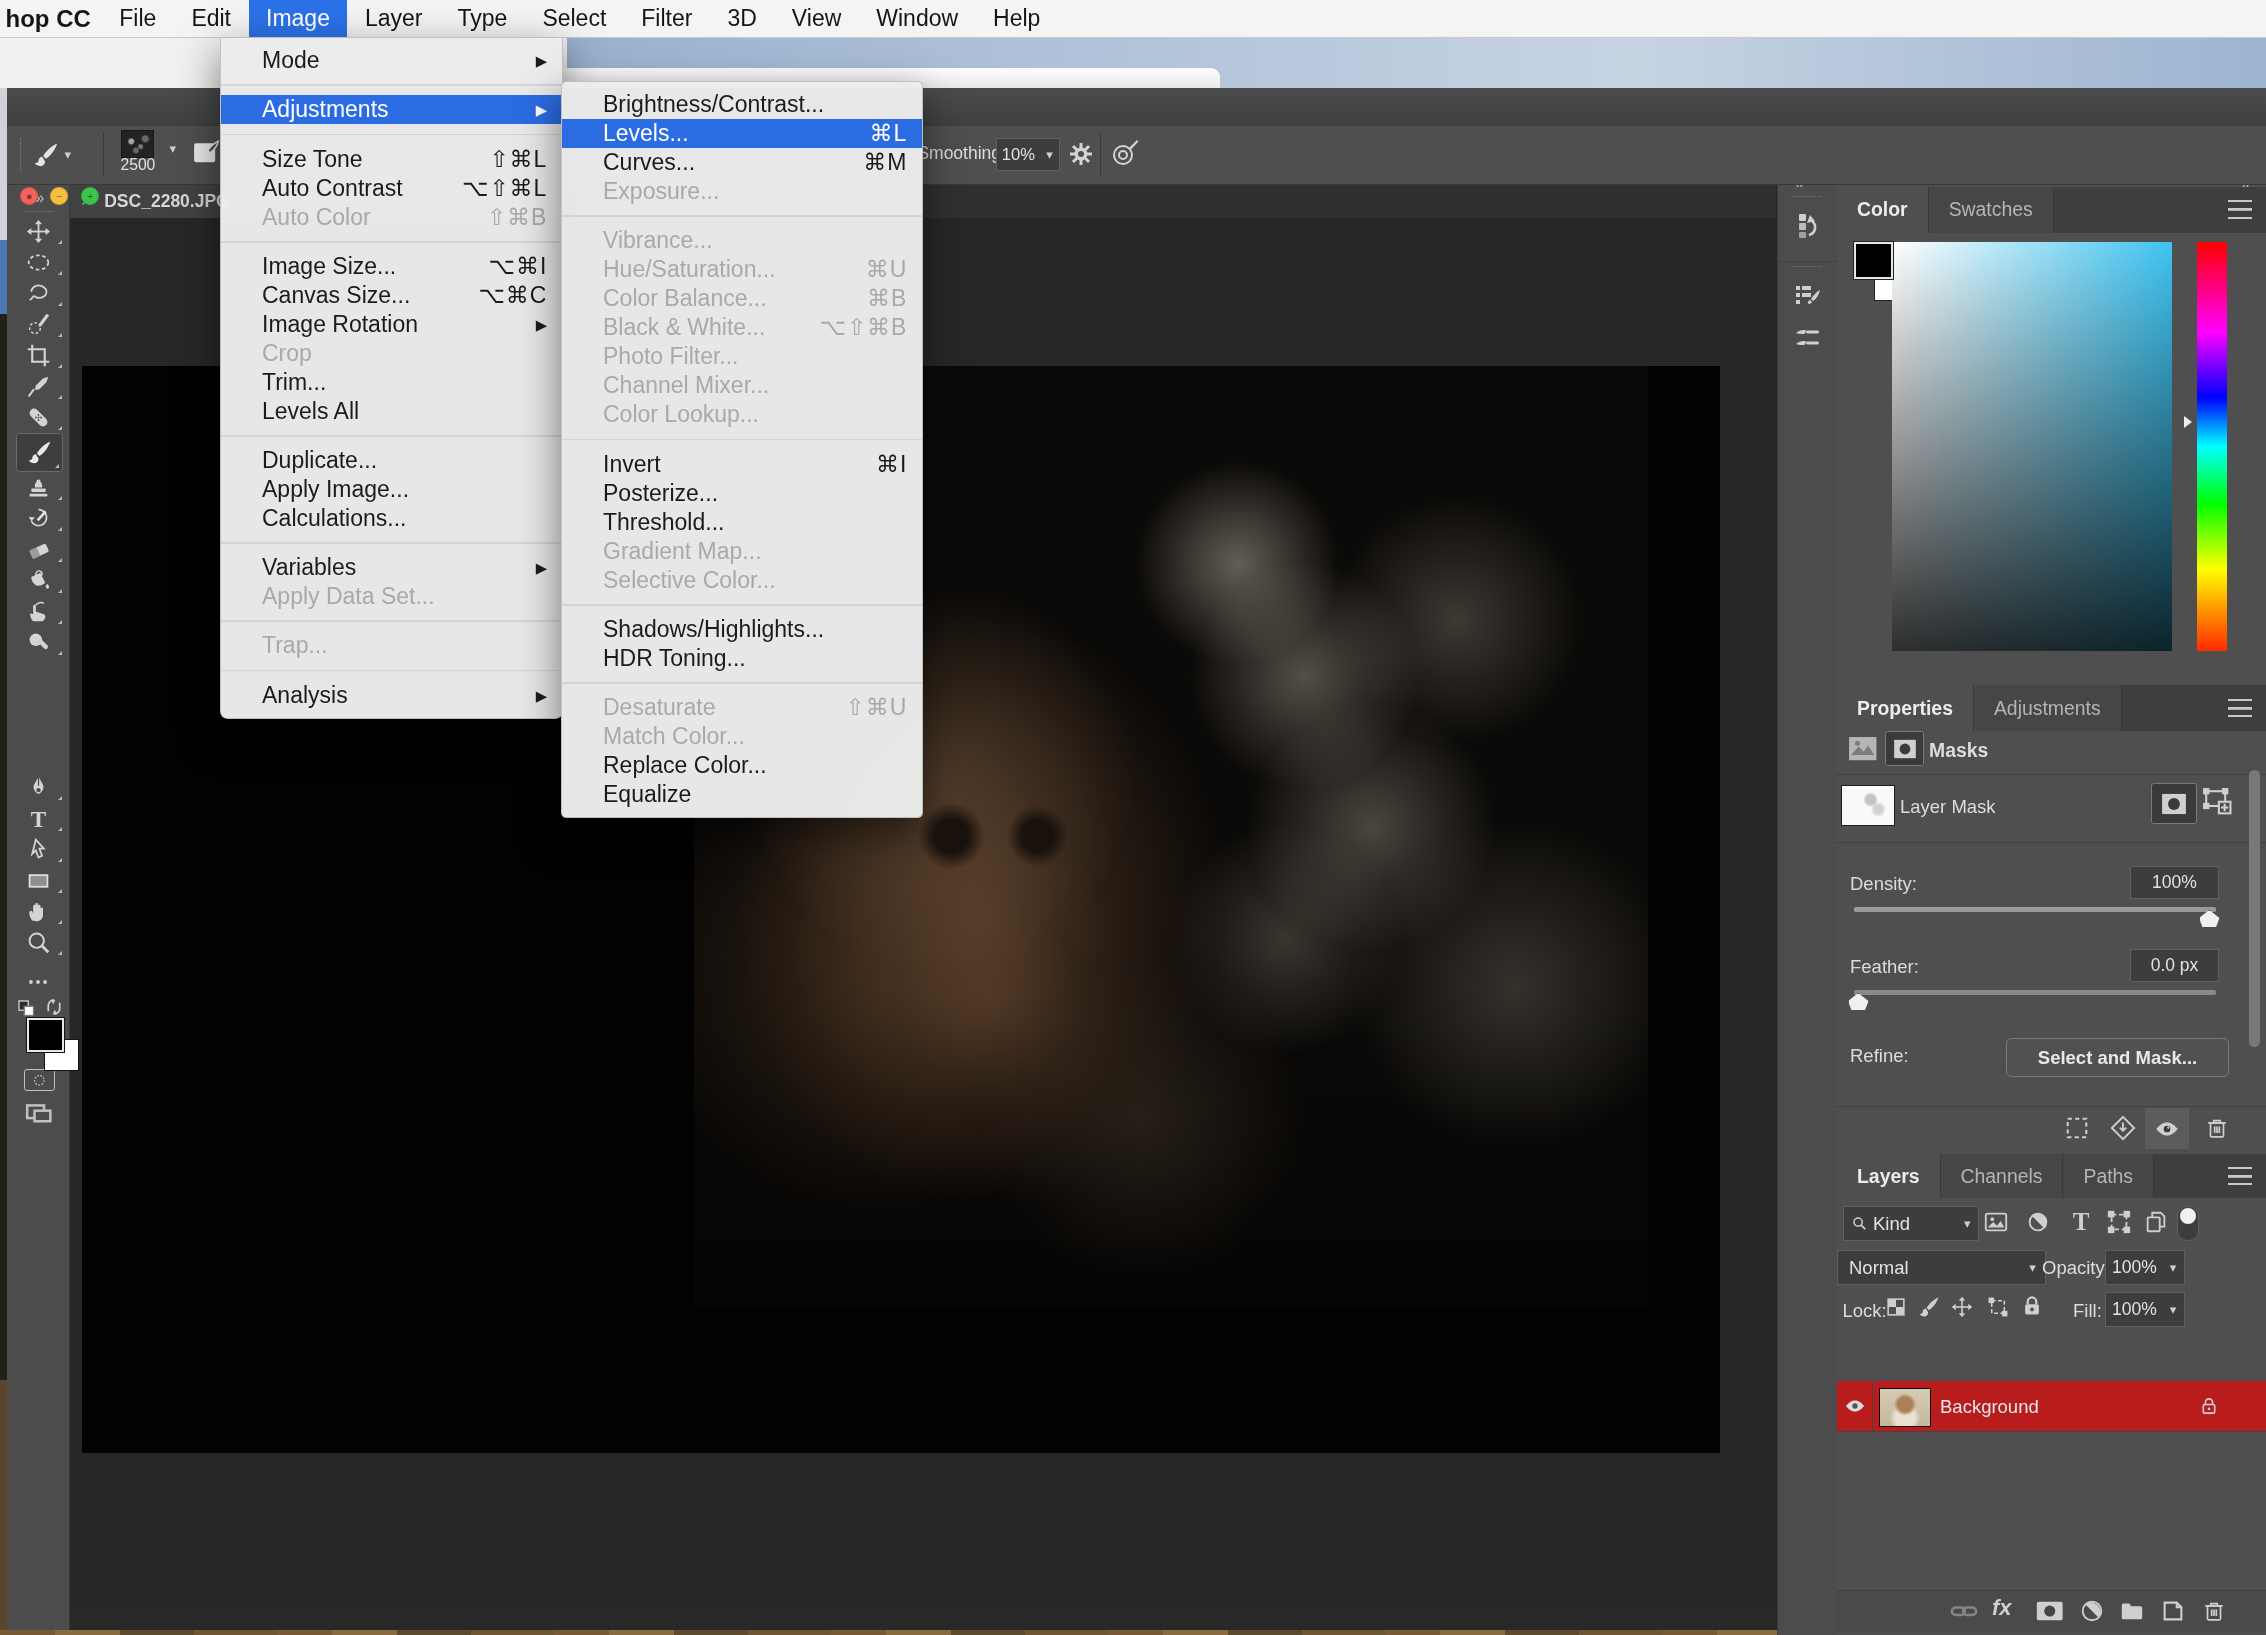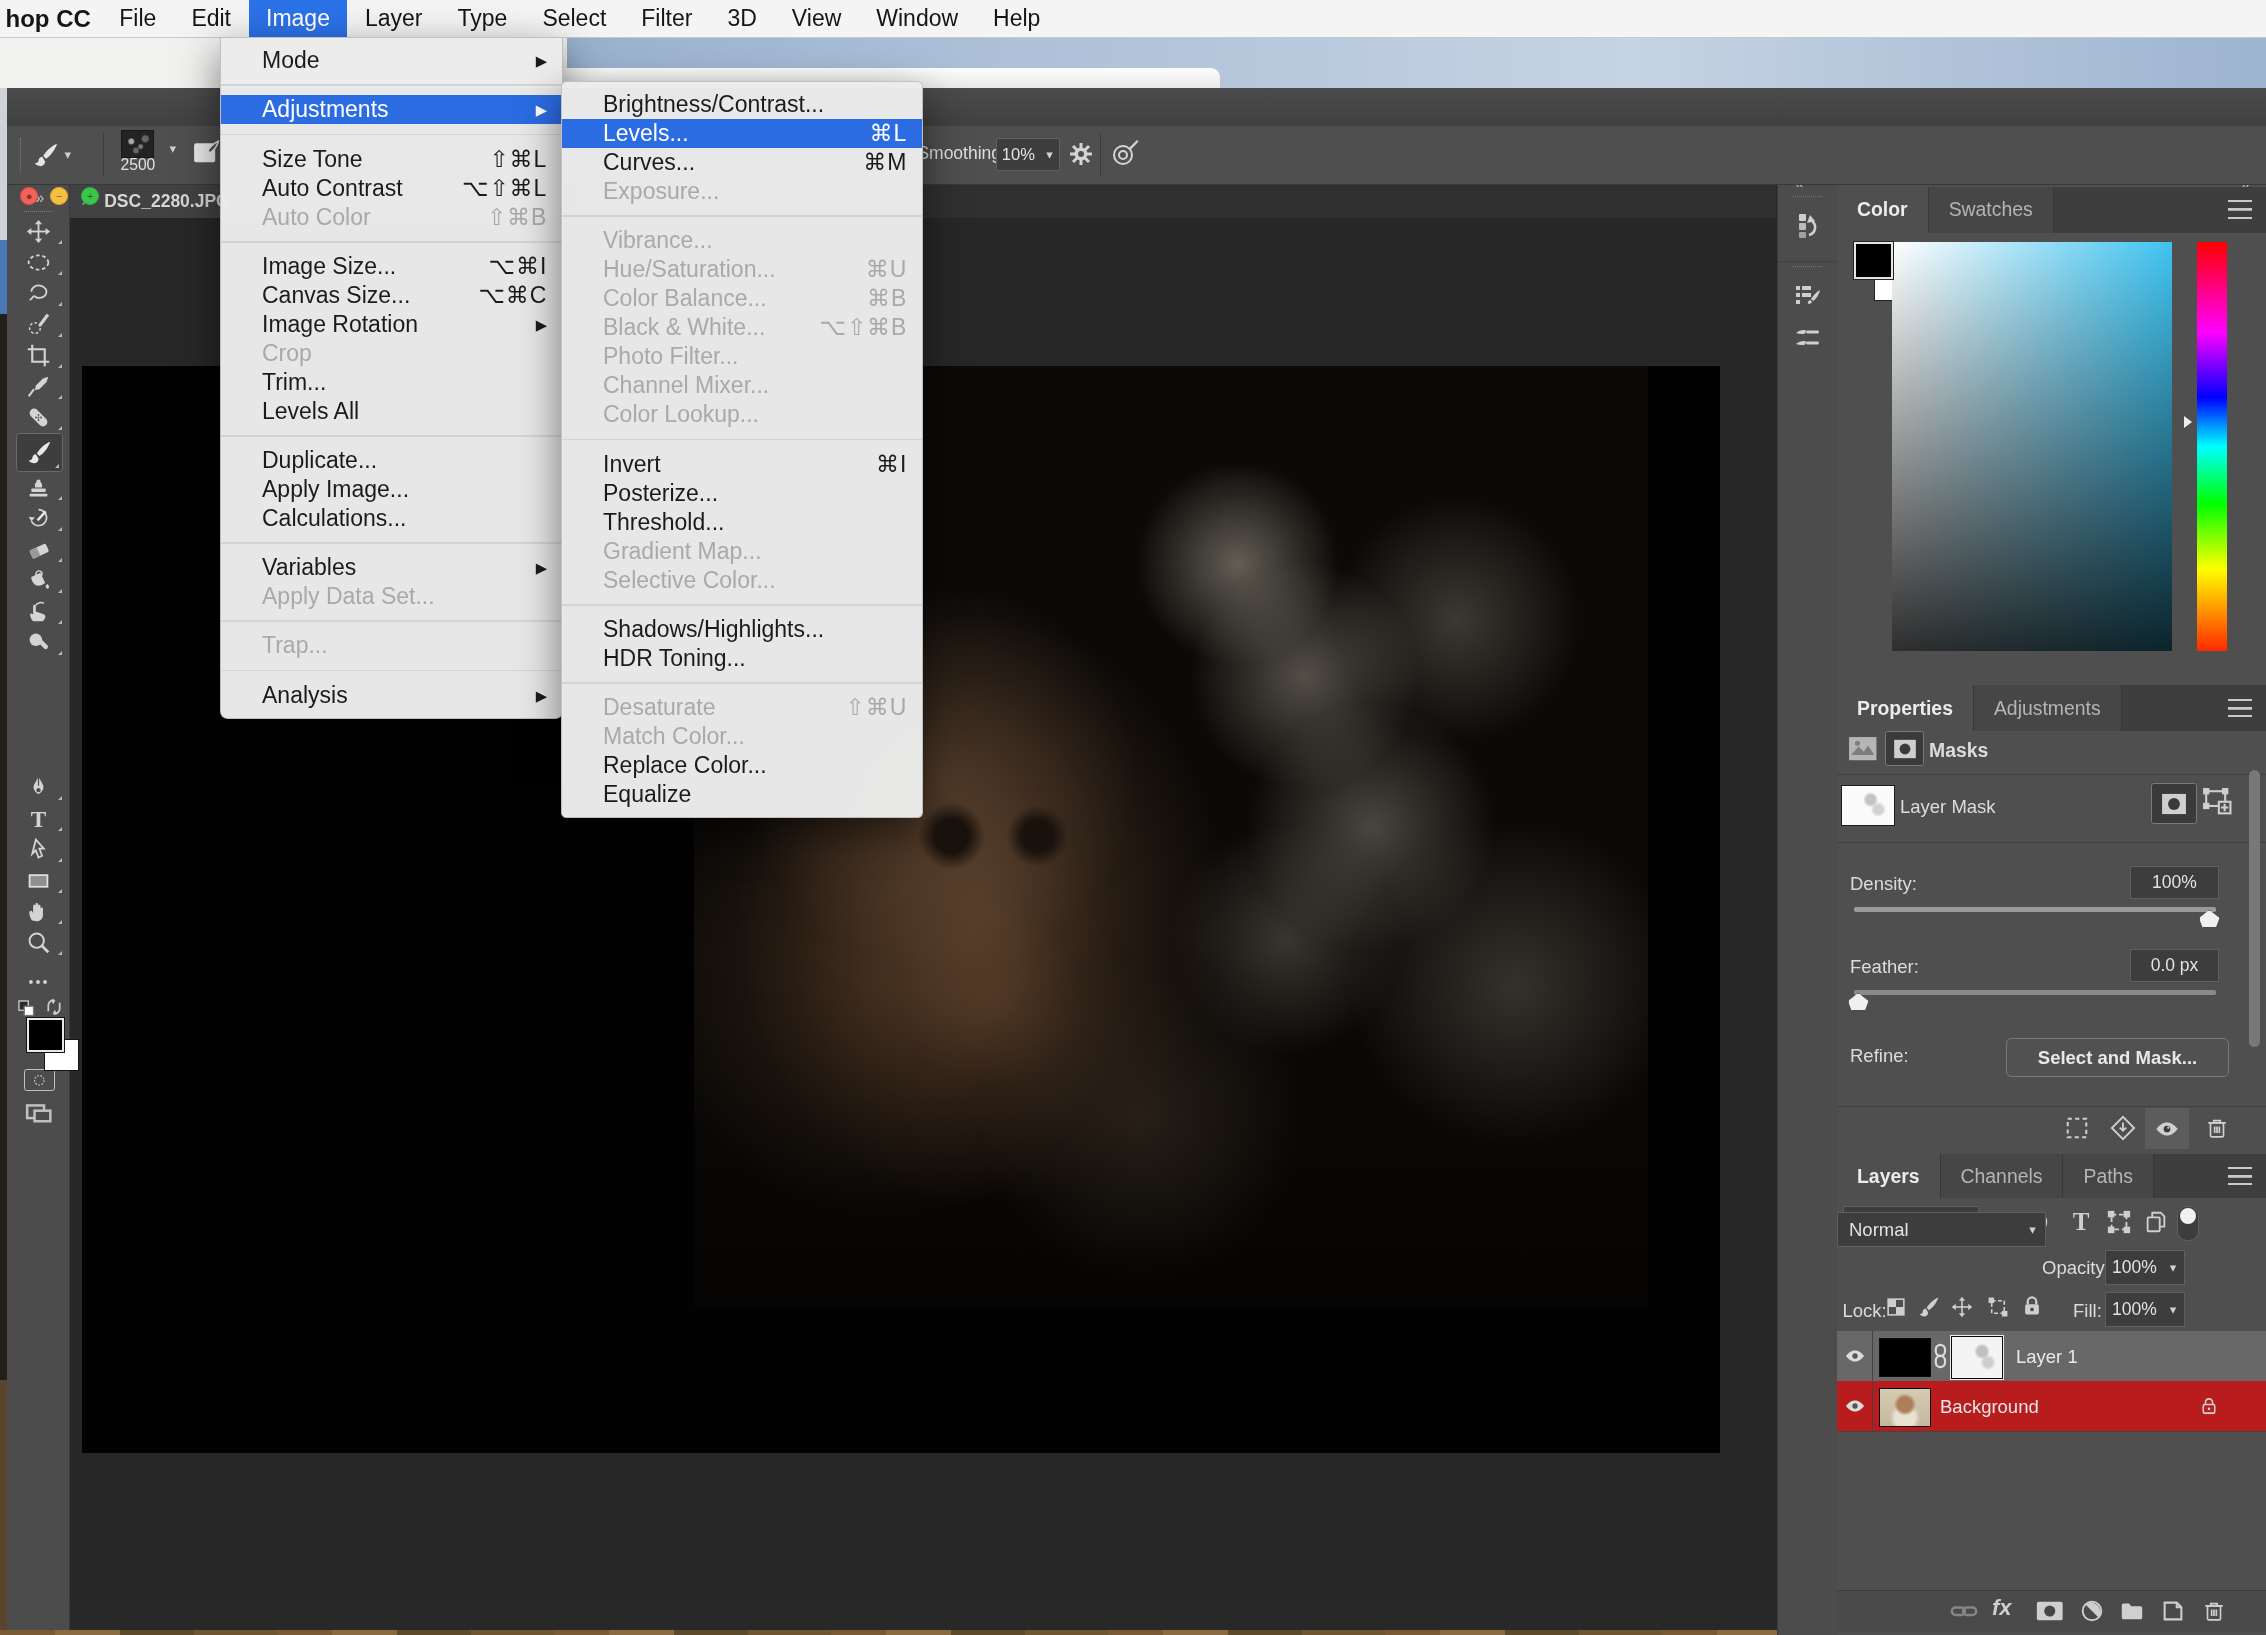--- a/index.html
+++ b/index.html
@@ -663,21 +663,21 @@
     </span>
     <span class="p svgi" style="left:306px;top:1037px;width:26px;height:26px;">
       <svg viewBox="0 0 28 28">
           <rect x="5" y="9" width="13" height="15" rx="1" fill="none" stroke="#cfcfcf" stroke-width="2"></rect>
           <path d="M10 9V4h9l4 4v11h-5" fill="none" stroke="#cfcfcf" stroke-width="2"></path>
         </svg>
     </span>
     <div class="p" style="left:340px;top:1034px;width:20px;height:33px;background:#3d3d3d;border-radius:10px;border:0.9px solid #5f5f5f;">
       <div style="width:16.6px;height:16.6px;border-radius:50%;background:#f0f0f0;margin:0.9px auto 0;"></div>
     </div>
-    <div class="p well" style="left:0px;top:1040px;width:196px;height:33px;justify-content:flex-start;padding-left:11px;font-size:18.5px;">
+    <div class="p well" style="left:0px;top:1078px;width:196px;height:33px;justify-content:flex-start;padding-left:11px;font-size:18.5px;">
       <span>Normal</span>
       <span class="chev" style="margin-left:auto;padding-right:9.2px;">▾</span>
     </div>
     <div class="p panel-label" style="left:205px;top:1085px;">Opacity:</div>
     <div class="p well" style="left:268px;top:1078px;width:57px;height:33px;font-size:17.5px;">100%</div>
     <div class="p chevbox" style="left:325px;top:1078px;width:22px;height:33px;">
         <span class="chev">▾</span>
       </div>
     <div class="p panel-label" style="left:5.5px;top:1128px;">Lock:</div>
     <span class="p svgi" style="left:48px;top:1124px;width:22px;height:22px;">
@@ -719,41 +719,20 @@
           <path d="M9 12V9a5 5 0 0 1 10 0v3" fill="none" stroke="#cfcfcf" stroke-width="2.6"></path>
           <circle cx="14" cy="18" r="2.2" fill="#4e4e4e"></circle>
         </svg>
     </span>
     <div class="p panel-label" style="left:236px;top:1128px;">Fill:</div>
     <div class="p well" style="left:268px;top:1120px;width:57px;height:33px;font-size:17.5px;">100%</div>
     <div class="p chevbox" style="left:325px;top:1120px;width:22px;height:33px;">
         <span class="chev">▾</span>
       </div>
 
-    <div class="lrow" style="top:1159px;background:#686868;">
-      <div class="eyecell">
-        <svg viewBox="0 0 28 28" style="width:22px;height:22px;">
-            <path d="M2.5 14C7 8.5 10.5 7 14 7s7 1.5 11.5 7C21 19.5 17.5 21 14 21s-7-1.5-11.5-7z" fill="#dcdcdc"></path>
-            <circle cx="14" cy="14" r="3.4" fill="#555"></circle>
-          </svg>
-      </div>
-      <div class="lthumb" style="left:42px;background:#000;"></div>
-      <span class="svgi" style="position:absolute;left:96px;top:13px;width:14.8px;height:24px;">
-        <svg viewBox="0 0 16 28">
-            <g fill="none" stroke="#dcdcdc" stroke-width="2.4">
-              <rect x="3" y="2" width="10" height="12" rx="5"></rect>
-              <rect x="3" y="14" width="10" height="12" rx="5"></rect>
-            </g>
-          </svg>
-      </span>
-      <div class="lthumb" style="left:114px;top:4.6px;width:50px;height:41px;border:1.8px solid #0a0a0a;outline:0.9px solid #ececec;background:
-           radial-gradient(circle at 60% 35%,rgba(140,140,140,.5) 0 12%,transparent 20%),
-           radial-gradient(circle at 72% 62%,rgba(160,160,160,.45) 0 10%,transparent 18%),#f4f4f4;"></div>
-      <div class="lname" style="left:179px;">Layer 1</div>
-    </div>
     <div class="lrow" style="top:1209px;background:#b91c1c;">
       <div class="eyecell">
         <svg viewBox="0 0 28 28" style="width:22px;height:22px;">
             <path d="M2.5 14C7 8.5 10.5 7 14 7s7 1.5 11.5 7C21 19.5 17.5 21 14 21s-7-1.5-11.5-7z" fill="#dcdcdc"></path>
             <circle cx="14" cy="14" r="3.4" fill="#555"></circle>
           </svg>
       </div>
       <div class="lthumb" style="left:42px;background:
            radial-gradient(circle at 50% 42%,#ad7f58 0 22%,transparent 34%),
            radial-gradient(circle at 50% 78%,#e8e2d2 0 26%,transparent 40%),

